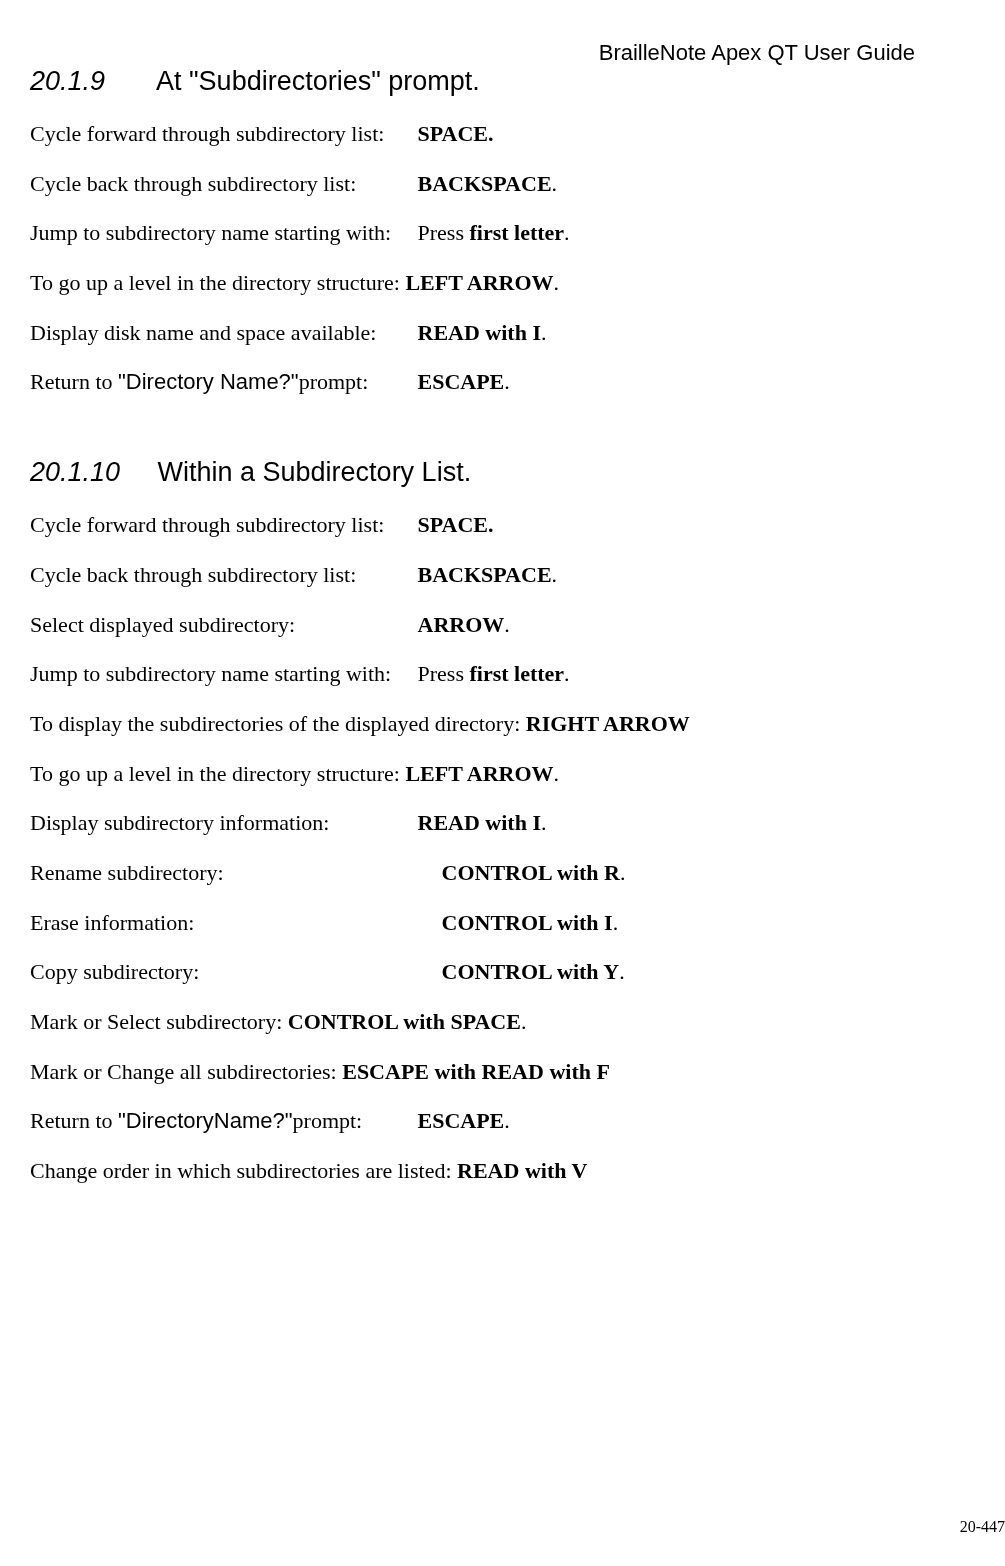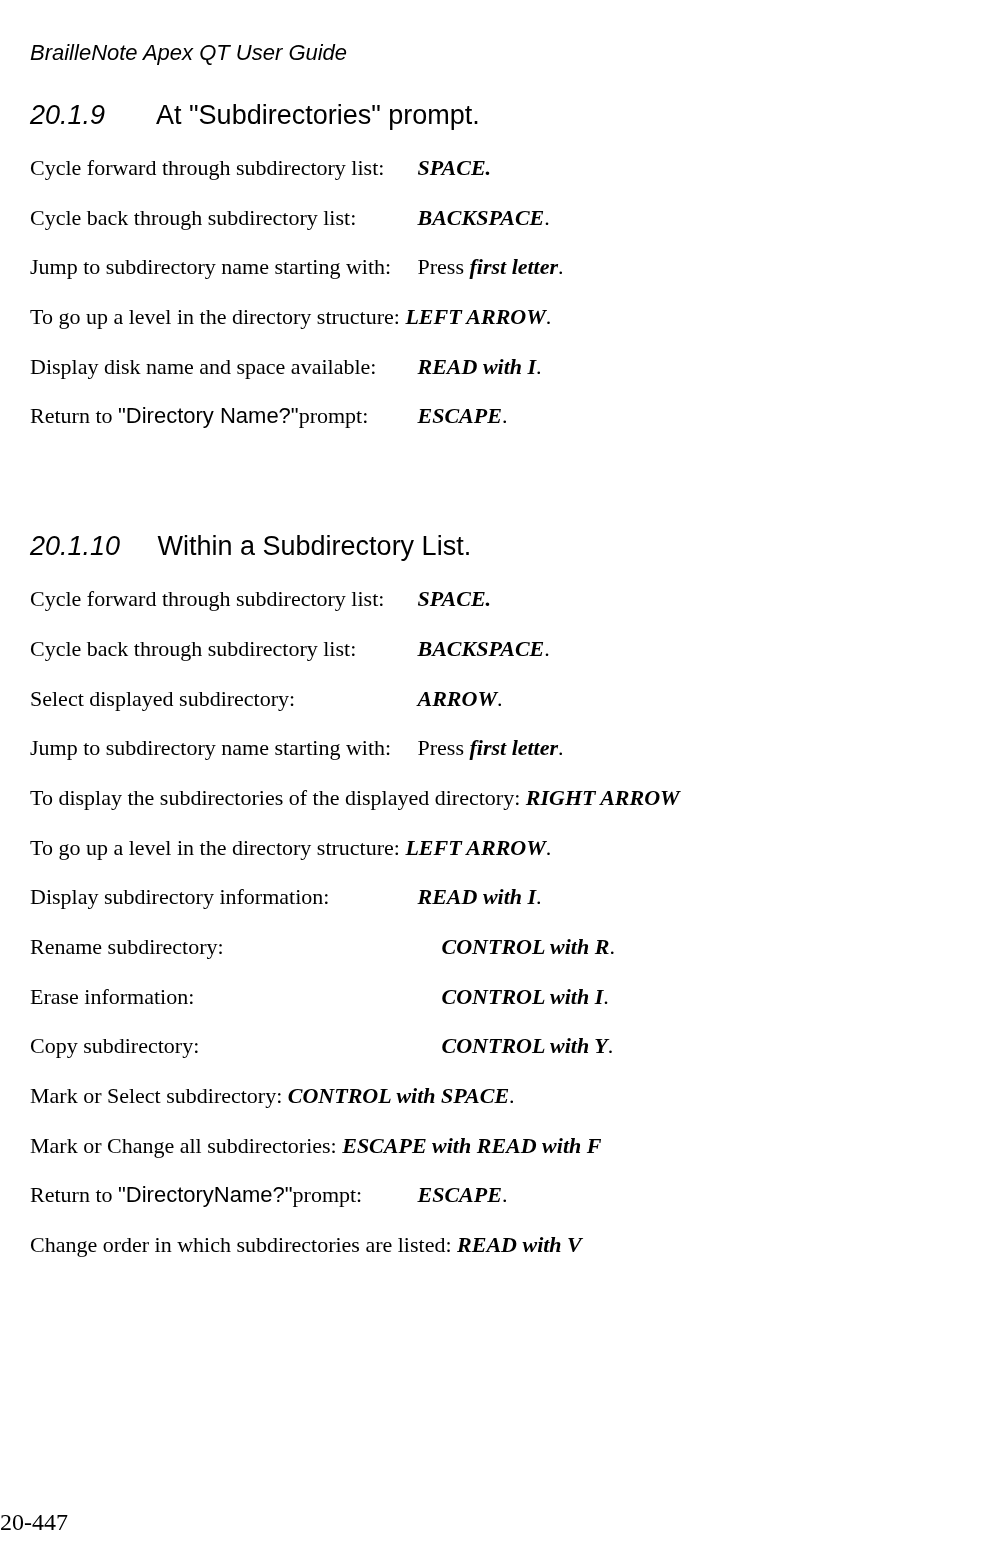--- a/index.html
+++ b/index.html
@@ -9,67 +9,64 @@
       background: #fff;
       margin: 0;
       padding: 40px 30px 30px 30px;
       width: 1005px;
       height: 1566px;
       box-sizing: border-box;
       position: relative;
     }
     .header {
       font-family: Arial, Helvetica, sans-serif;
-      font-style: italic;
       font-size: 22px;
-      margin-bottom: 34px;
+      text-align: right;
       margin-right: 60px;
     }
     .section-heading {
       font-family: Arial, Helvetica, sans-serif;
       font-size: 27px;
       font-weight: normal;
-      margin-top: 40px;
       margin-bottom: 22px;
     }
     .section-heading .num {
       display: inline-block;
       min-width: 120px;
       font-style: italic;
     }
     .section-heading.first {
       margin-top: 0;
     }
     .section-gap {
       height: 40px;
     }
     .line {
       margin-bottom: 20px;
       line-height: 1.35;
     }
     .bold-italic {
       font-weight: bold;
-      font-style: italic;
     }
     .arial-bold {
       font-family: Arial, Helvetica, sans-serif;
       font-weight: normal;
     }
     .col {
       display: inline-block;
     }
     .col-a { width: 382px; }
     .col-b { width: 406px; }
     .footer {
       position: absolute;
       bottom: 30px;
       left: 0;
       width: 100%;
-      text-align: left;
-      font-size: 24px;
+      text-align: right;
+      font-size: 16px;
     }
   </style>
 </head>
 <body>
 
 <div class="header">BrailleNote Apex QT User Guide</div>
 
 <div class="section-heading first">
   <span class="num">20.1.9</span>
   <span>At "Subdirectories" prompt.</span>

